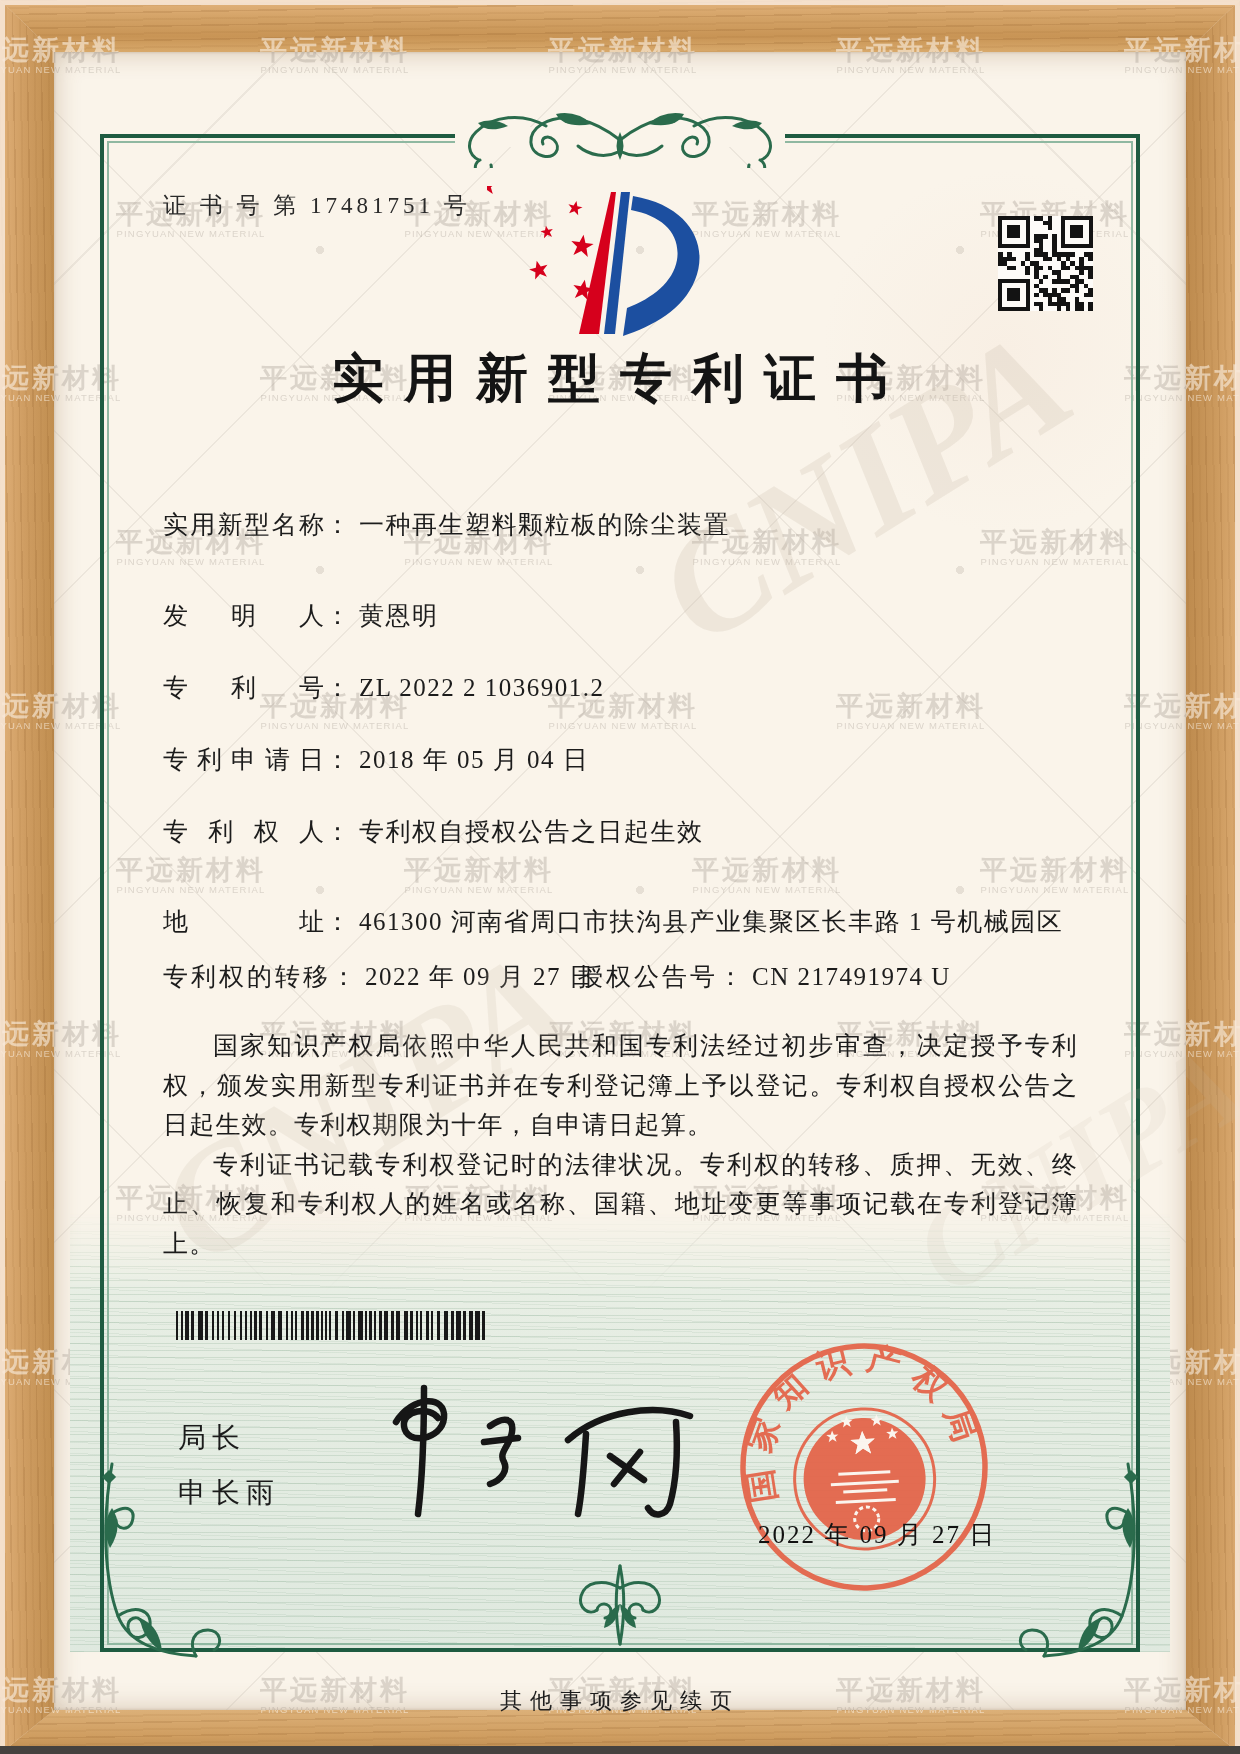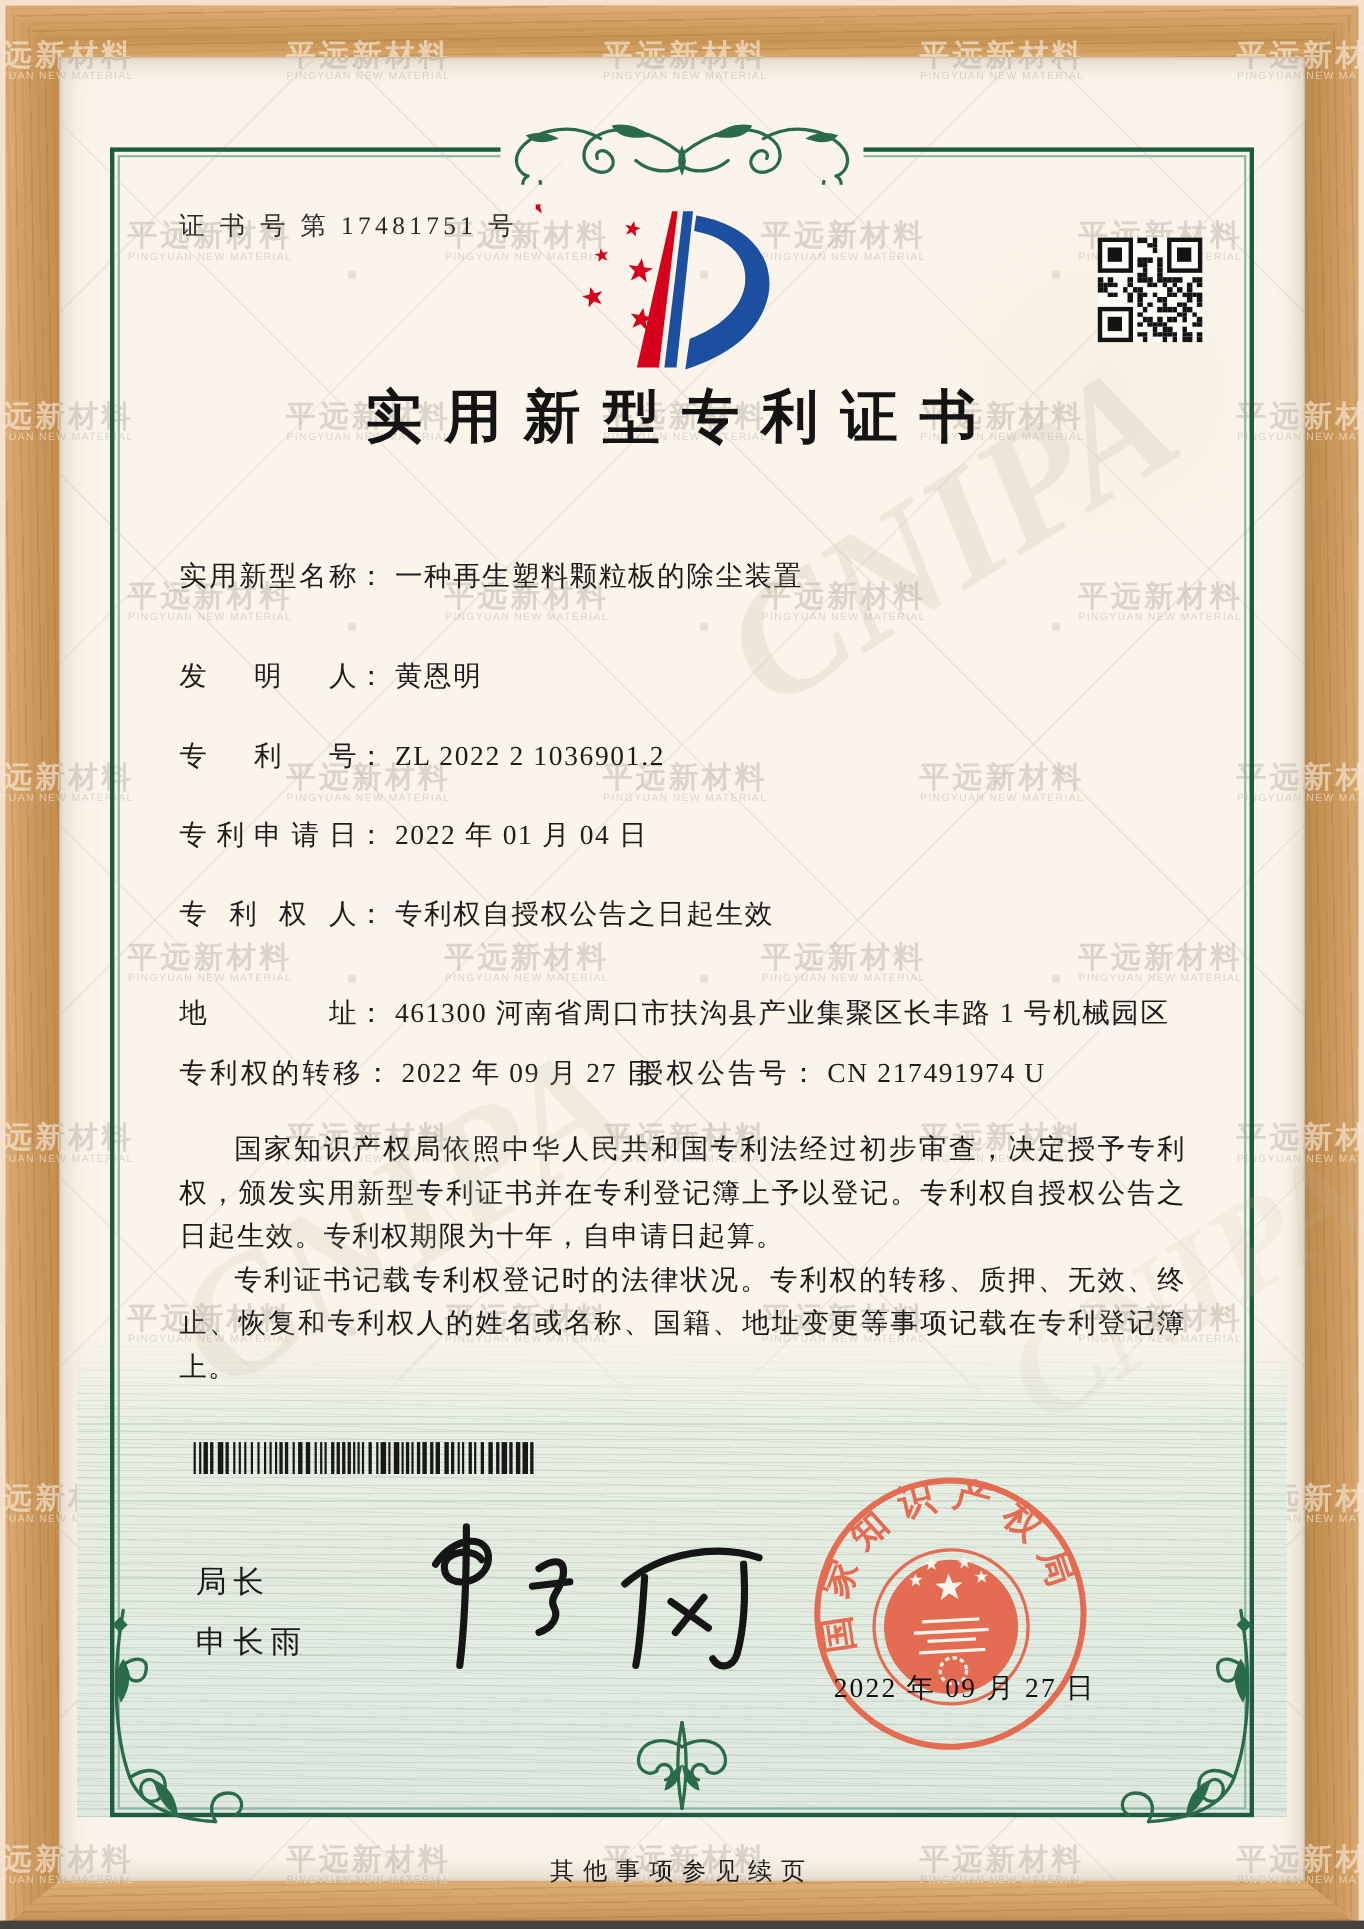--- a/index.html
+++ b/index.html
@@ -755,21 +755,21 @@
         <span class="rval">黄恩明</span>
     </div>
     <div class="field-row" style="top:667px;">
       <span class="jlabel">专利号</span>
         <span class="colon">：</span>
         <span class="rval">ZL 2022 2 1036901.2</span>
     </div>
     <div class="field-row" style="top:739px;">
       <span class="jlabel">专利申请日</span>
         <span class="colon">：</span>
-        <span class="rval">2022 年 01 月 04 日</span>
+        <span class="rval">2018 年 05 月 04 日</span>
     </div>
     <div class="field-row" style="top:811px;">
       <span class="jlabel">专利权人</span>
         <span class="colon">：</span>
         <span class="rval">专利权自授权公告之日起生效</span>
     </div>
     <div class="field-row" style="top:901px;">
       <span class="jlabel">地址</span>
         <span class="colon">：</span>
         <span class="addr-val">461300 河南省周口市扶沟县产业集聚区长丰路 1 号机械园区</span>

